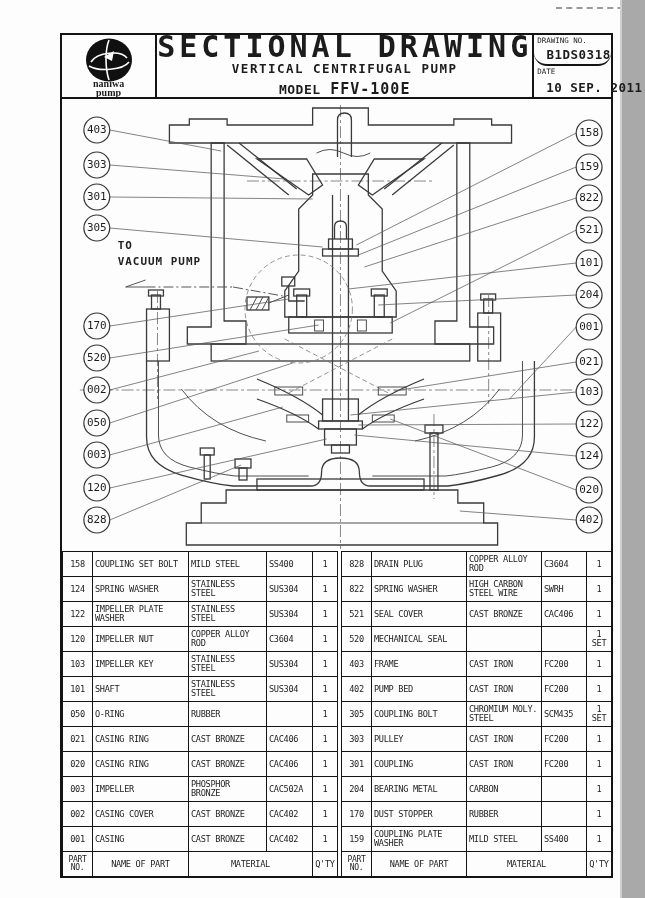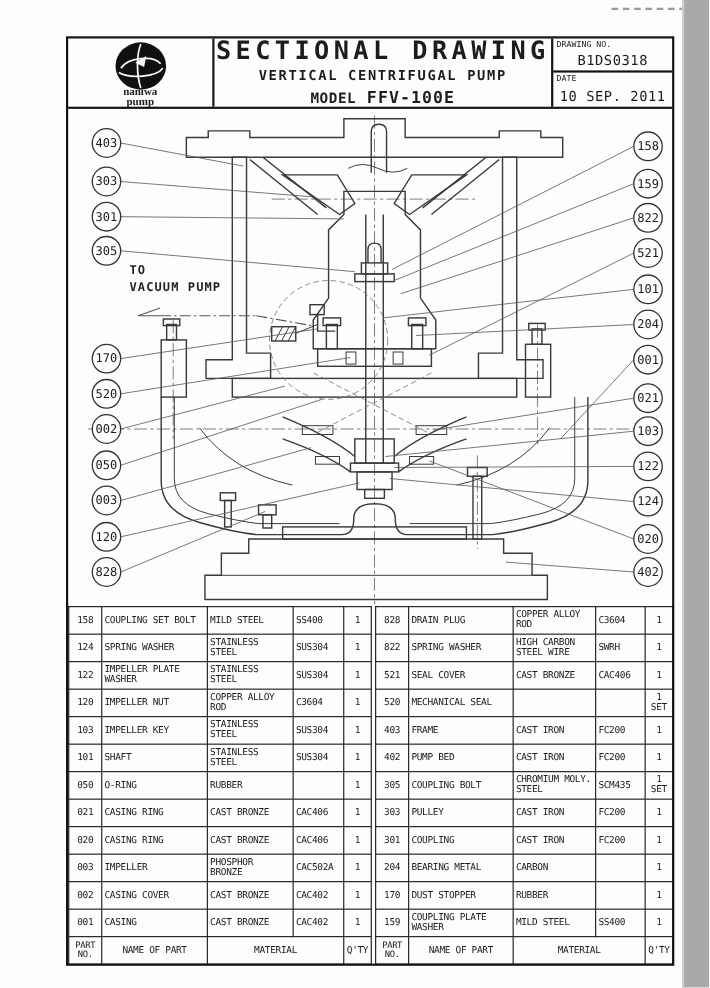--- a/index.html
+++ b/index.html
@@ -7,30 +7,30 @@
   #stage{position:relative;width:645px;height:898px;background:var(--paper);overflow:hidden;
          font-family:"DejaVu Sans Mono", monospace;color:#1c1c1c;}
   .edge-strip{position:absolute;top:0;right:0;width:23px;height:898px;background:var(--edge);border-left:2px solid #cfcfcf;}
   .top-dash{position:absolute;top:7px;left:556px;width:88px;border-top:2px dashed #9a9a9a;height:0;}
   .frame{position:absolute;left:60px;top:33px;width:553px;height:845px;border:2px solid var(--border);box-sizing:border-box;background:var(--paper);}
   
   .title-block{position:absolute;left:0;top:0;width:100%;height:64px;border-bottom:2px solid var(--border);display:flex;box-sizing:border-box;}
   .tb-logo{width:133px;border-right:2px solid var(--border);box-sizing:border-box;display:flex;flex-direction:column;align-items:center;justify-content:flex-start;padding-top:2px;}
   .logo-text{font-family:"Liberation Serif", serif;font-weight:bold;font-size:10px;line-height:9px;letter-spacing:0px;text-align:center;margin-top:-4px;}
   .tb-main{flex:1;border-right:2px solid var(--border);box-sizing:border-box;display:flex;flex-direction:column;align-items:center;justify-content:center;}
-  .tb-title{font-size:23px;font-weight:bold;letter-spacing:4px;line-height:24px;white-space:nowrap;}
+  .tb-title{font-size:30px;font-weight:bold;letter-spacing:4px;line-height:24px;white-space:nowrap;}
   .tb-sub{font-size:12.5px;font-weight:bold;letter-spacing:1.5px;margin-top:2px;white-space:nowrap;}
   .tb-model{margin-top:3px;white-space:nowrap;}
   .tb-model .lbl{font-size:13px;font-weight:bold;letter-spacing:.5px;}
   .tb-model .val{font-size:15px;font-weight:bold;letter-spacing:1px;}
   .tb-right{width:108px;display:flex;flex-direction:column;}
-  .tb-cell{height:32px;box-sizing:border-box;position:relative;}
+  .tb-cell{height:32px;box-sizing:border-box;position:relative;border-radius:13px;}
   .tb-cell.first{border-bottom:2px solid var(--border);}
   .tb-cell .small-lbl{position:absolute;top:1px;left:3px;font-size:7.5px;letter-spacing:0px;}
-  .tb-cell .big-val{position:absolute;left:0;right:0;bottom:2px;text-align:center;font-size:12.5px;font-weight:normal;letter-spacing:.5px;white-space:nowrap;}
+  .tb-cell .big-val{position:absolute;left:12px;right:0;bottom:2px;text-align:center;font-size:12.5px;font-weight:bold;letter-spacing:.5px;white-space:nowrap;}
   
   .draw-zone{position:absolute;left:0;top:64px;width:549px;height:452px;}
   svg .ln{stroke:var(--line);fill:none;stroke-width:1.3;}
   svg .thin{stroke-width:.9;}
   svg .cl line{stroke:#6b6b6b;stroke-width:.8;stroke-dasharray:12 3 3 3;}
   svg .dash{stroke:#7a7a7a;fill:none;stroke-width:.8;stroke-dasharray:5 3;}
   svg .leader{stroke:#5a5a5a;stroke-width:.75;}
   svg .balloon{stroke:#333;fill:#fdfdfd;stroke-width:1.2;}
   svg .btxt{font-family:"DejaVu Sans Mono",monospace;font-size:11px;fill:#1c1c1c;}
   svg .ntxt{font-family:"DejaVu Sans Mono",monospace;font-size:11px;font-weight:bold;fill:#222;letter-spacing:1px;}

